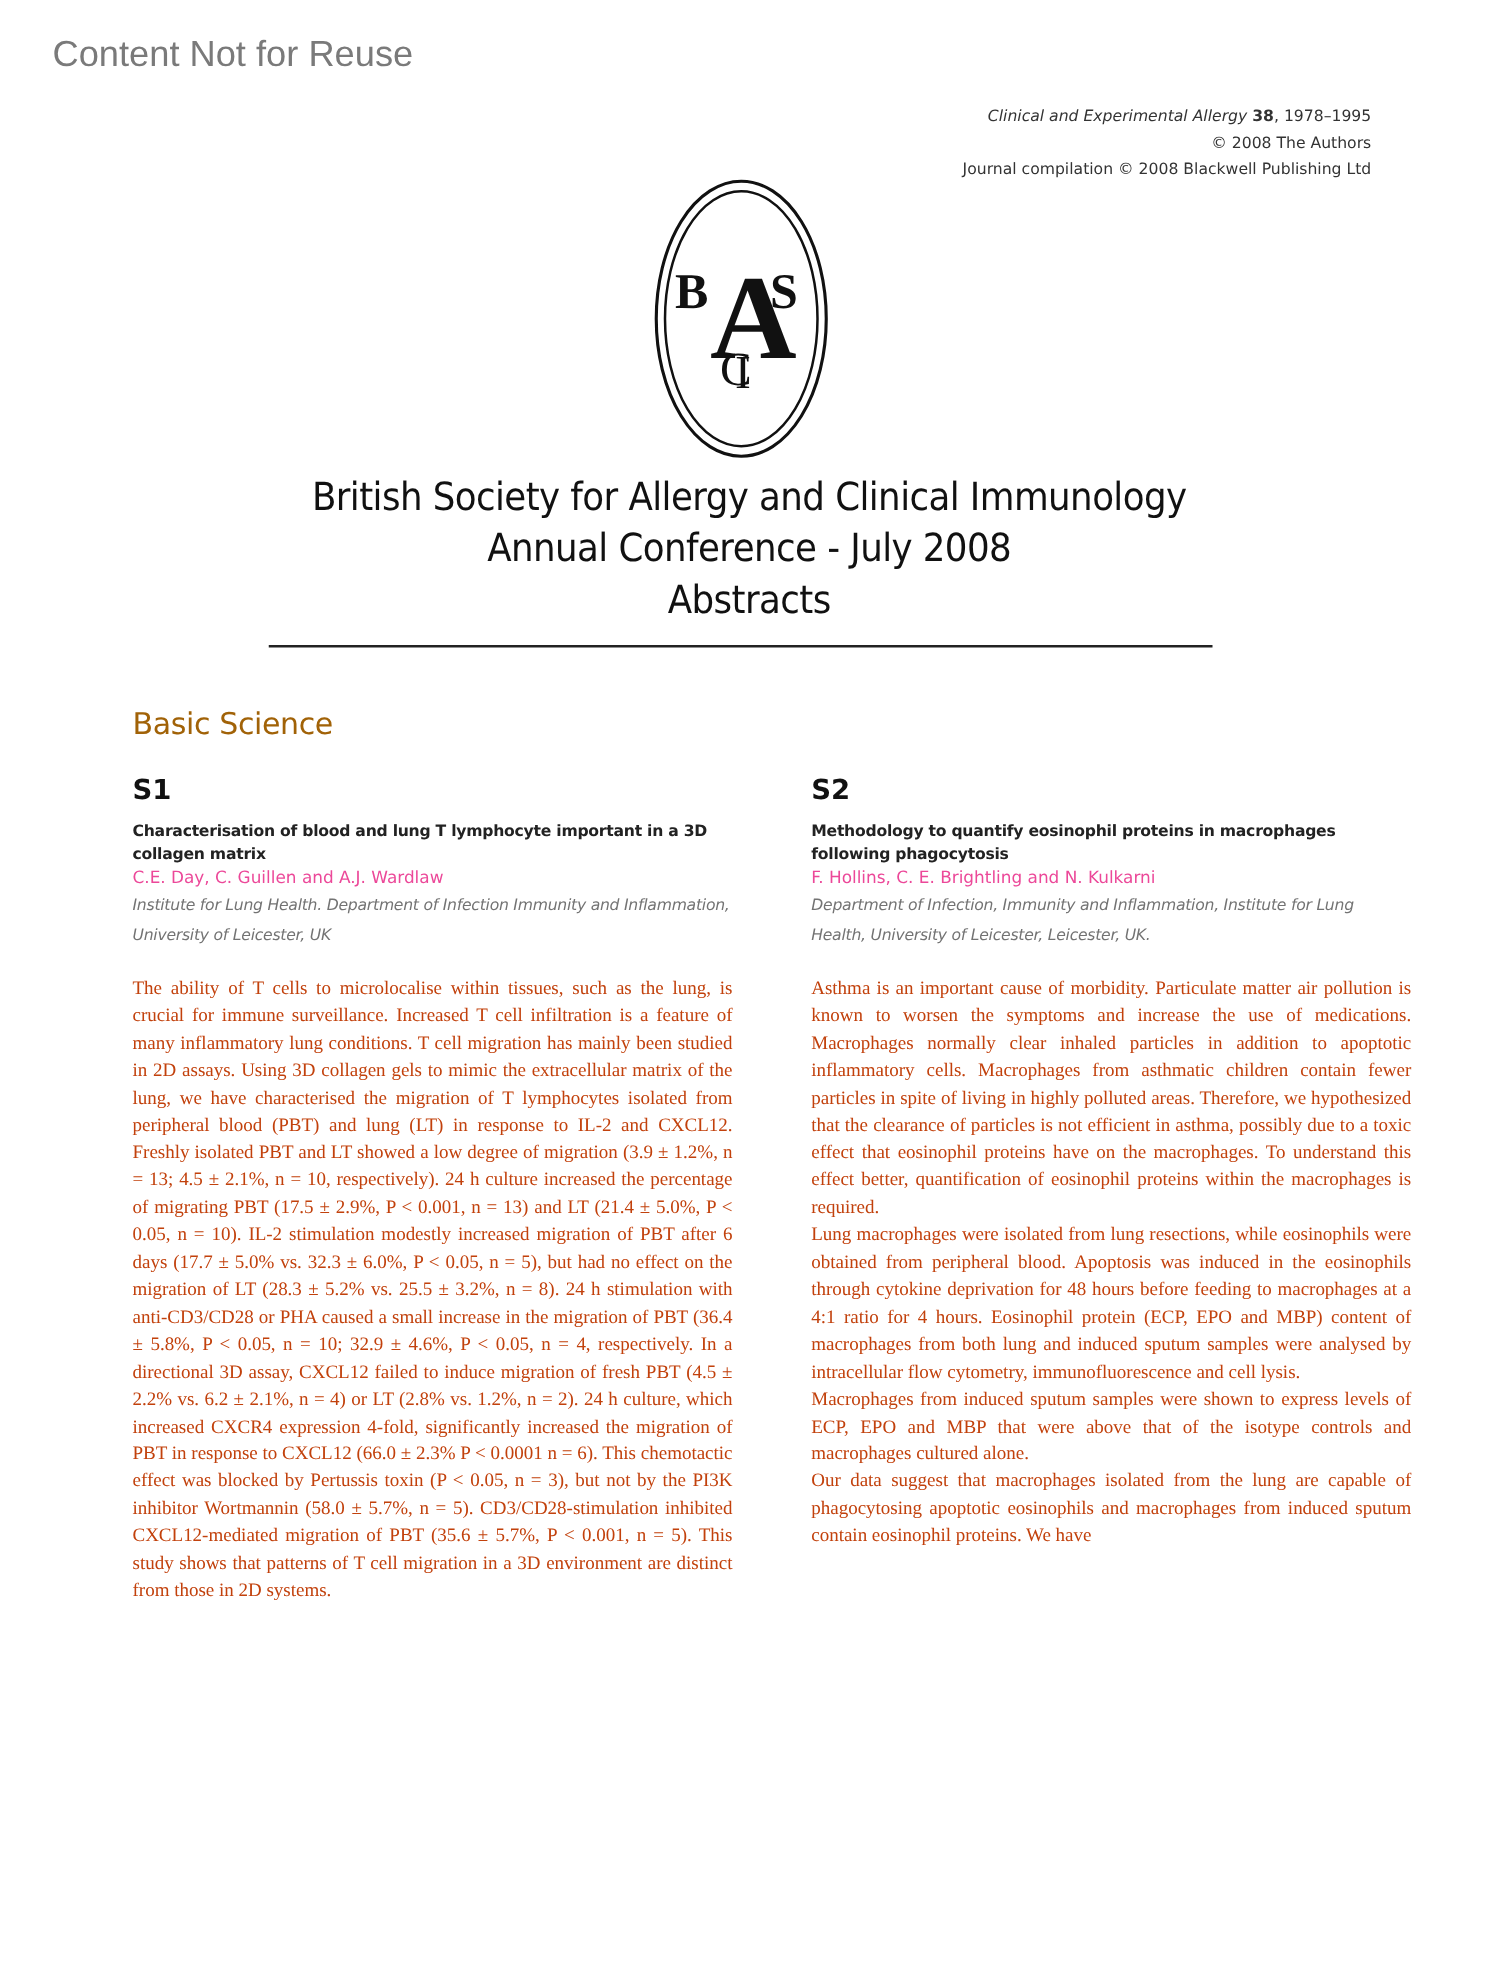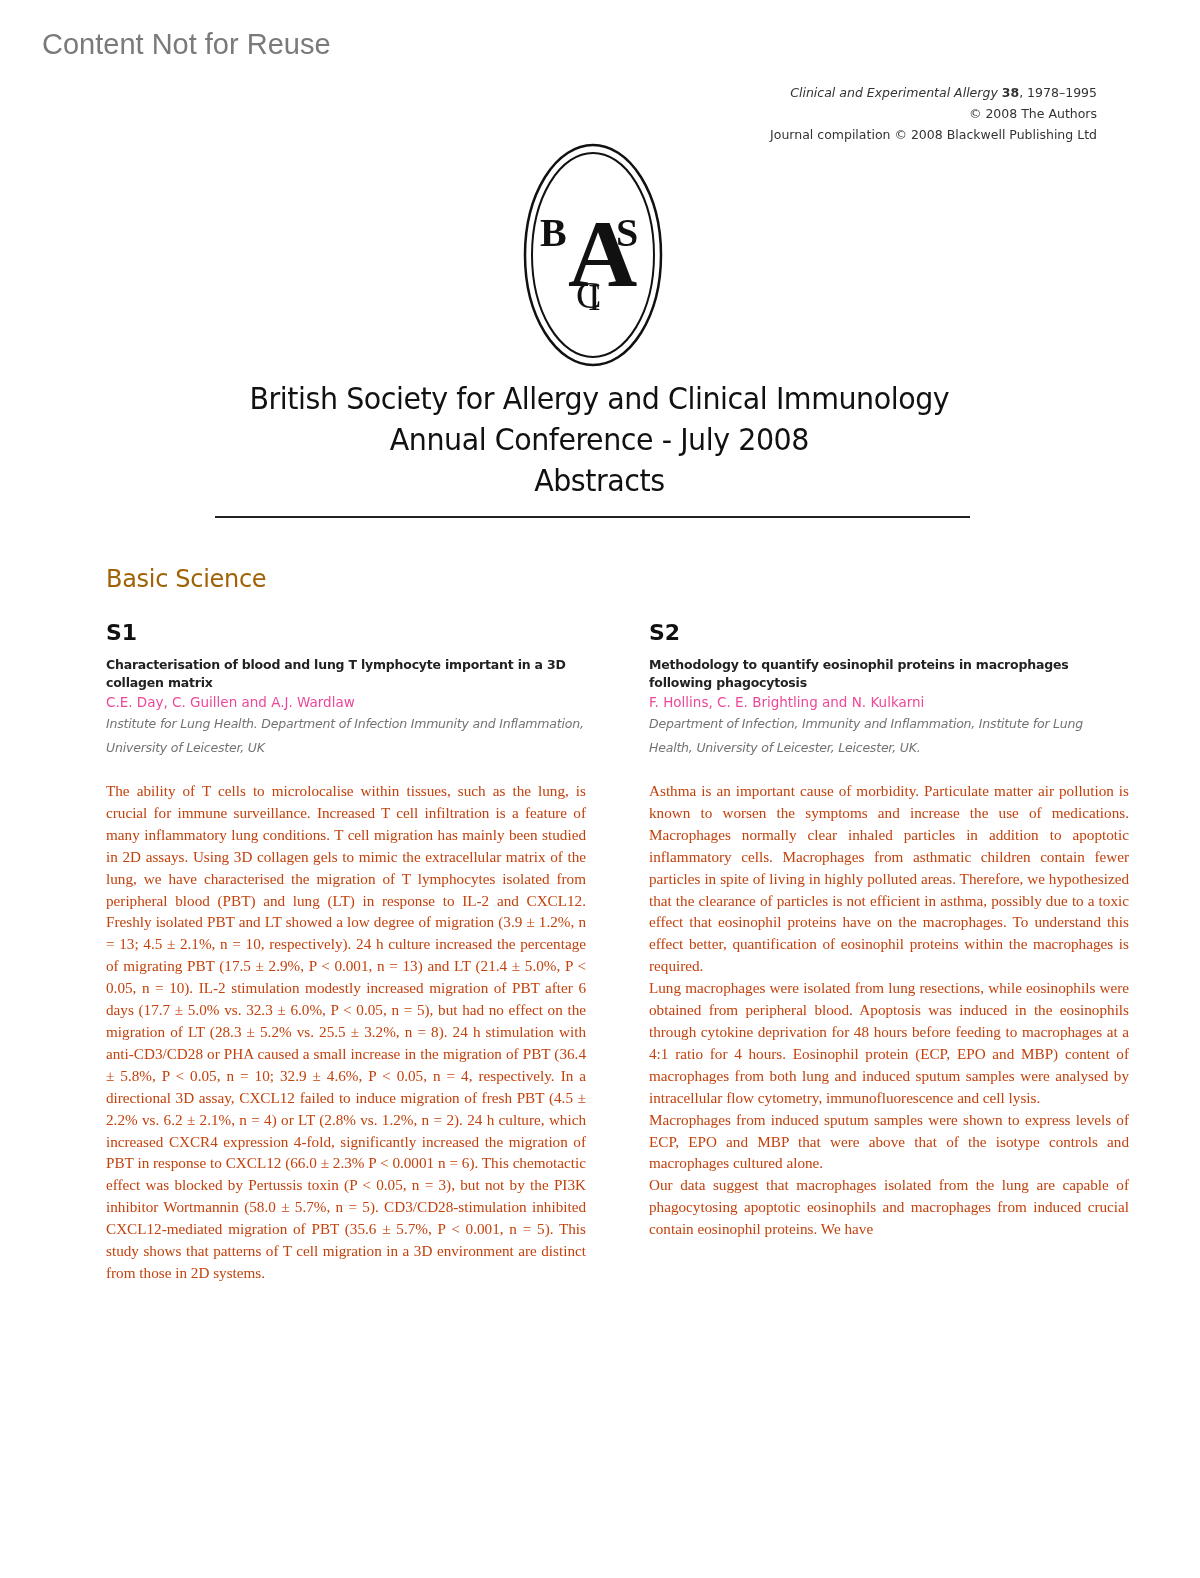--- a/index.html
+++ b/index.html
@@ -84,15 +84,15 @@
 
 <div class="abstract col2">
   <div class="abs-id">S2</div>
   <div class="abs-title">Methodology to quantify eosinophil proteins in macrophages following phagocytosis</div>
   <div class="abs-authors">F. Hollins, C. E. Brightling and N. Kulkarni</div>
   <div class="abs-affil">Department of Infection, Immunity and Inflammation, Institute for Lung Health, University of Leicester, Leicester, UK.</div>
   <div class="abs-body">
     <p>Asthma is an important cause of morbidity. Particulate matter air pollution is known to worsen the symptoms and increase the use of medications. Macrophages normally clear inhaled particles in addition to apoptotic inflammatory cells. Macrophages from asthmatic children contain fewer particles in spite of living in highly polluted areas. Therefore, we hypothesized that the clearance of particles is not efficient in asthma, possibly due to a toxic effect that eosinophil proteins have on the macrophages. To understand this effect better, quantification of eosinophil proteins within the macrophages is required.</p>
     <p>Lung macrophages were isolated from lung resections, while eosinophils were obtained from peripheral blood. Apoptosis was induced in the eosinophils through cytokine deprivation for 48 hours before feeding to macrophages at a 4:1 ratio for 4 hours. Eosinophil protein (ECP, EPO and MBP) content of macrophages from both lung and induced sputum samples were analysed by intracellular flow cytometry, immunofluorescence and cell lysis.</p>
     <p>Macrophages from induced sputum samples were shown to express levels of ECP, EPO and MBP that were above that of the isotype controls and macrophages cultured alone.</p>
-    <p>Our data suggest that macrophages isolated from the lung are capable of phagocytosing apoptotic eosinophils and macrophages from induced crucial contain eosinophil proteins. We have</p>
+    <p>Our data suggest that macrophages isolated from the lung are capable of phagocytosing apoptotic eosinophils and macrophages from induced sputum contain eosinophil proteins. We have</p>
   </div>
 </div>
 
 </body></html>

